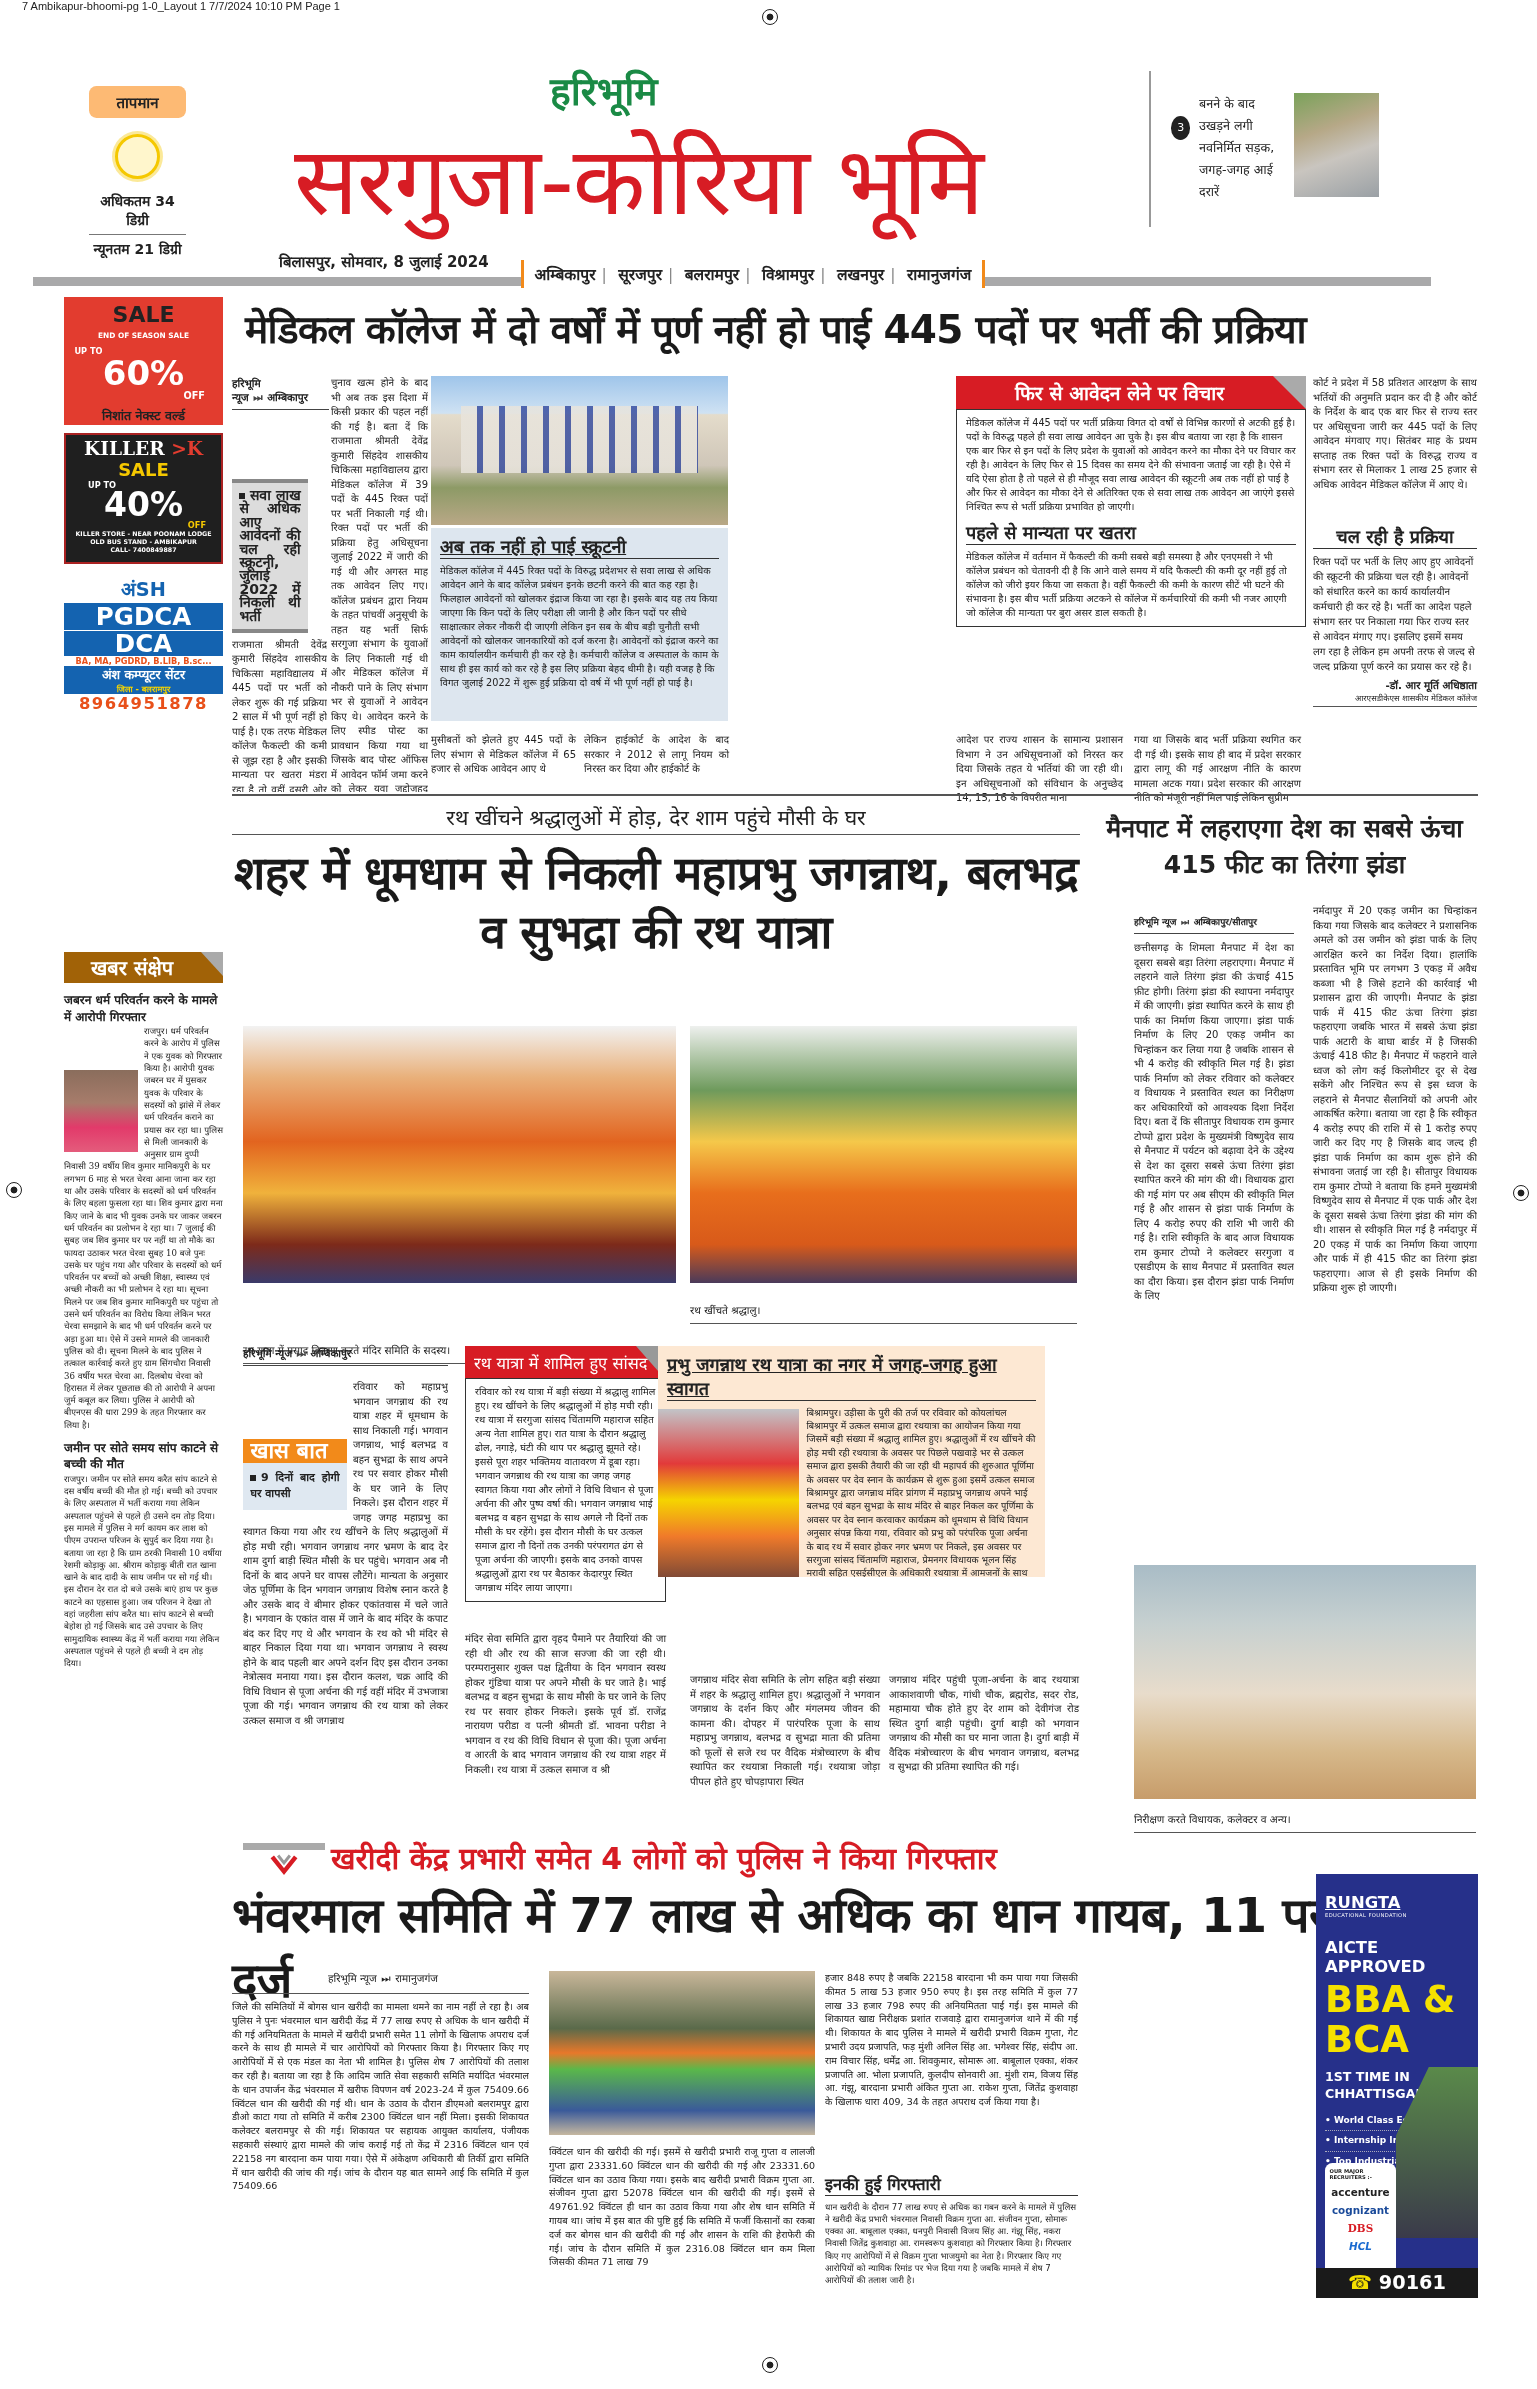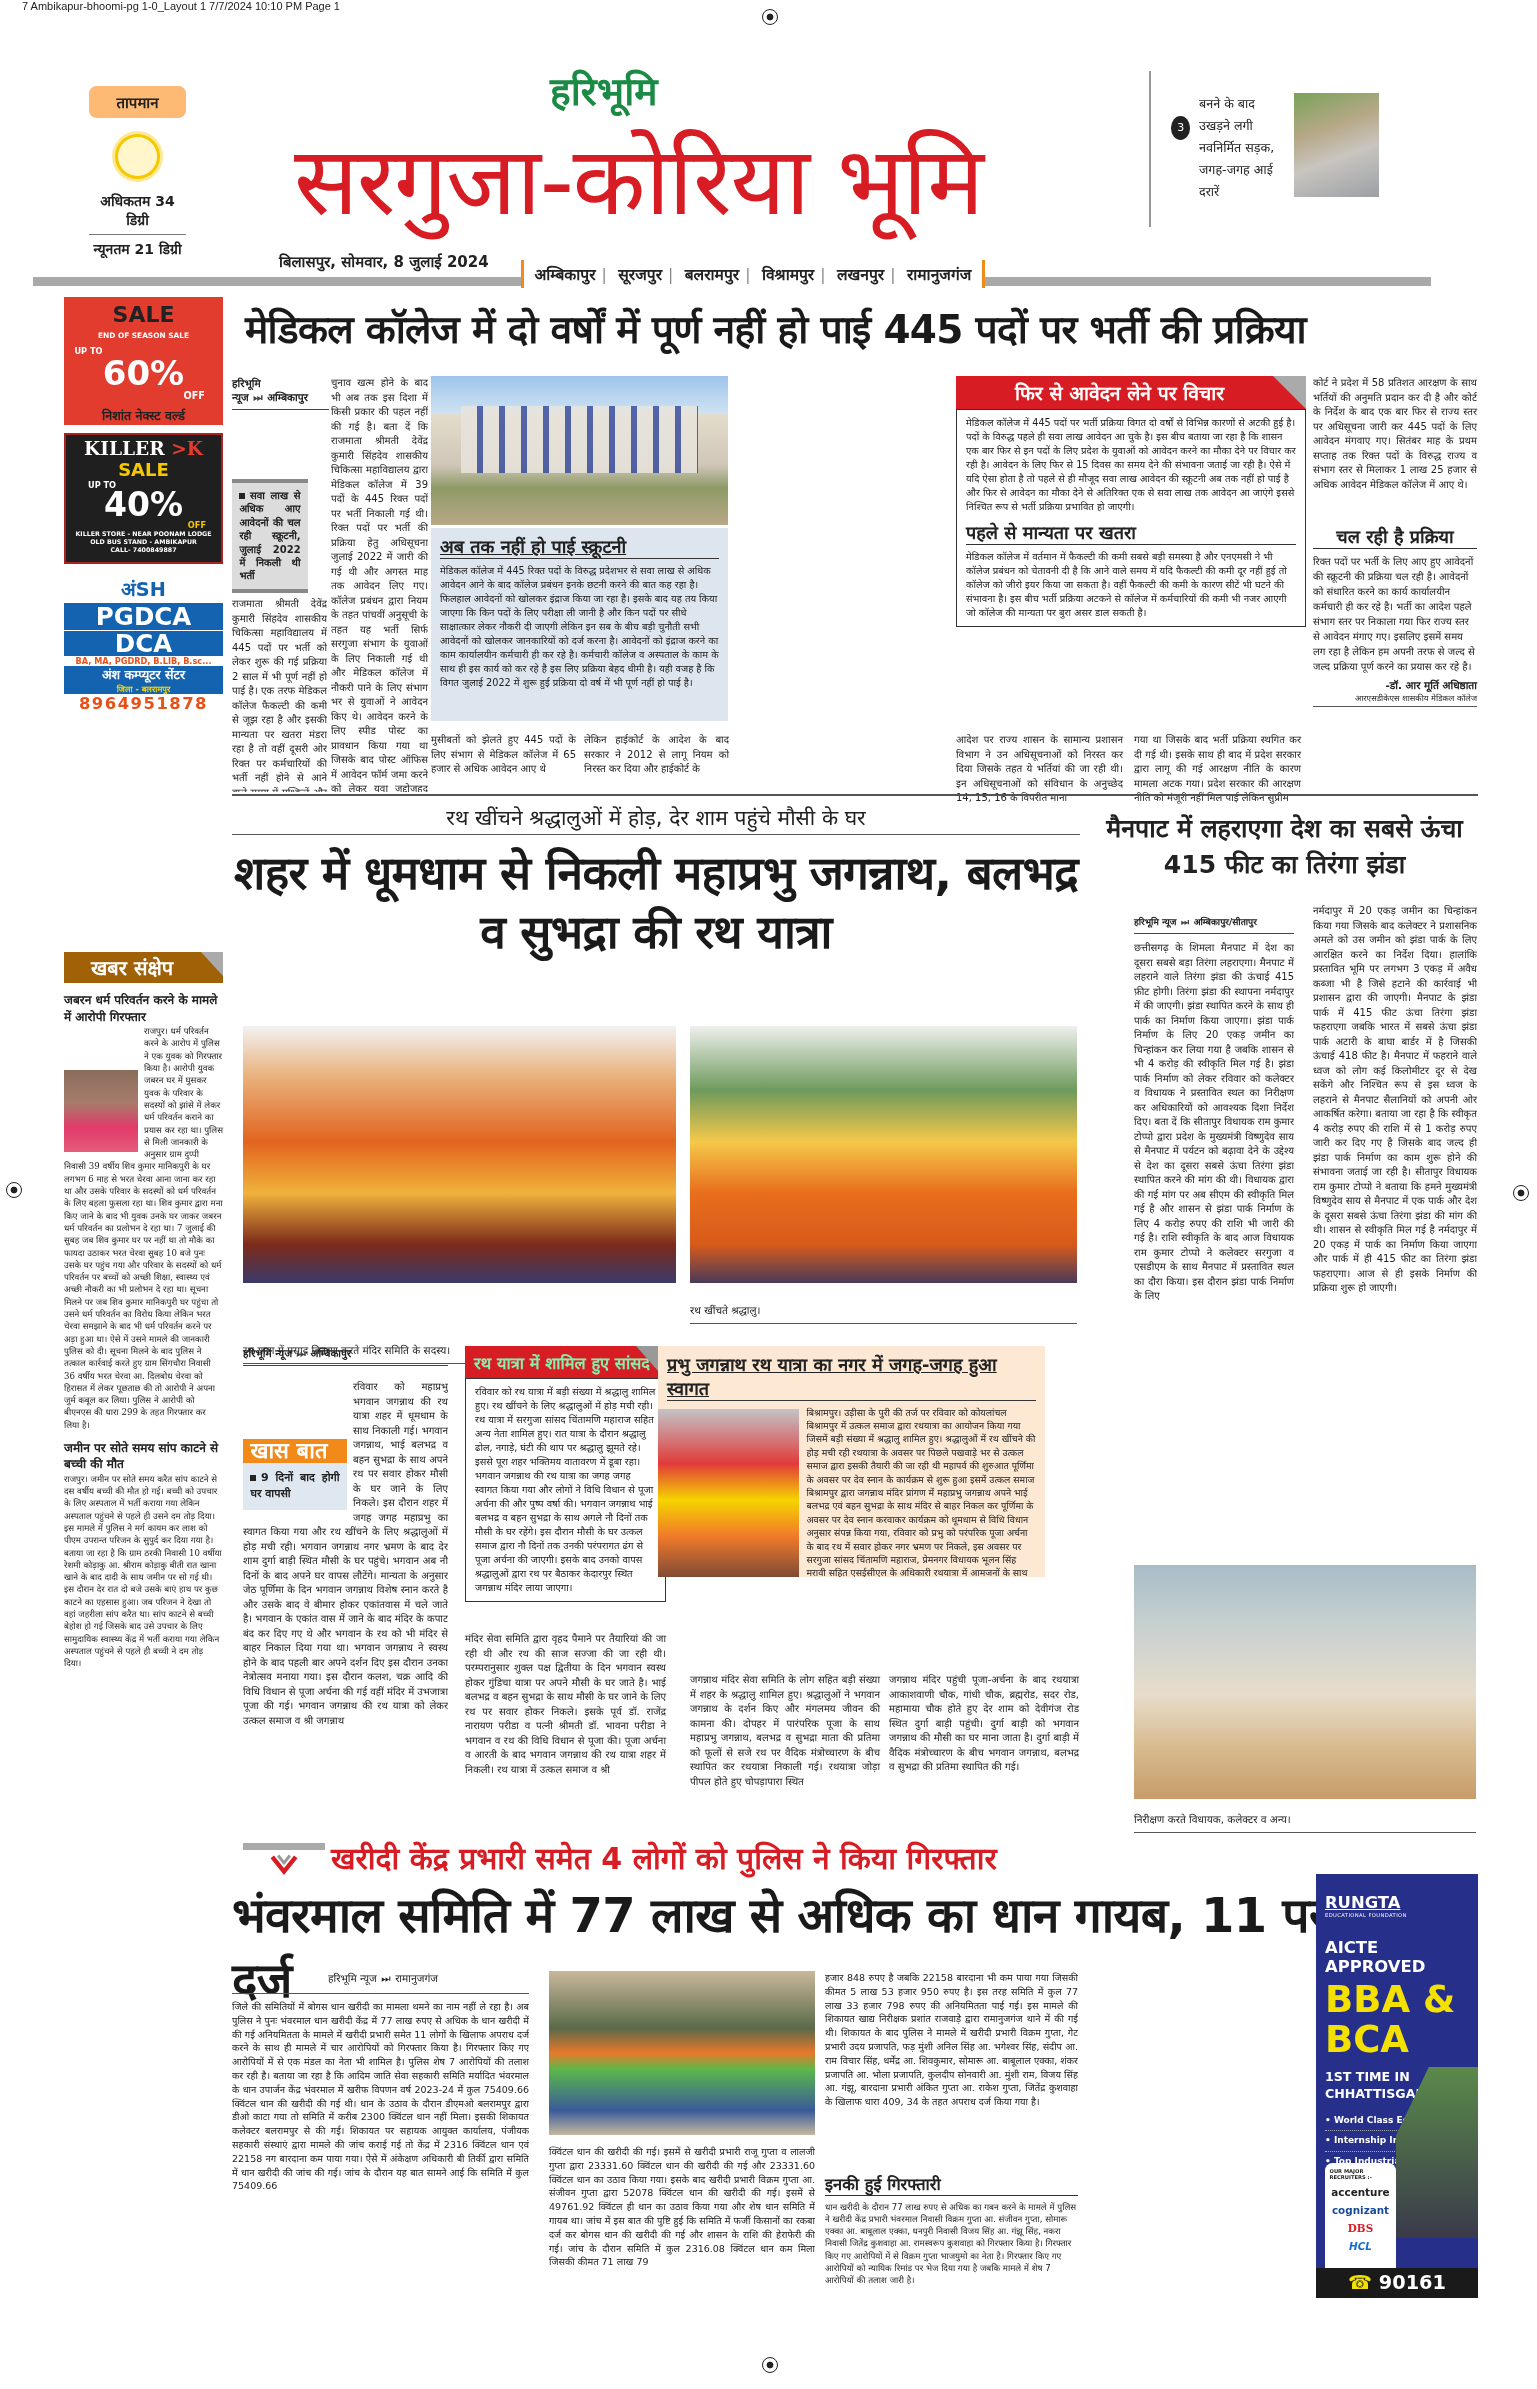--- a/index.html
+++ b/index.html
@@ -88,21 +88,21 @@
   .photo-rath1 { background: linear-gradient(180deg,#f2f2f2 0%,#e9b07a 20%,#e2641f 45%,#f0b23c 65%,#7d2a1a 85%,#3a3a6a 100%); }
   .photo-rath2 { background: linear-gradient(180deg,#eef0ee 0%,#6e9a5c 25%,#f5c84a 45%,#e86e1c 65%,#d85a1a 85%,#4a3a5a 100%); }
   .photo-rath3 { background: linear-gradient(180deg,#c2c4c8 0%,#e23a3a 30%,#f5d400 50%,#f07a2a 70%,#5a3a3a 100%); }
   .photo-inspect { background: linear-gradient(180deg,#a9bcc6 0%,#c6d0d0 25%,#e8dccb 55%,#d6b88a 80%,#c79c6a 100%); }
   .photo-arrest { background: linear-gradient(180deg,#c9b79a 0%,#5a6a4a 35%,#e8782a 50%,#5ab84a 60%,#3a5a9a 85%,#c6b8a0 100%); }
   .caption { font-size: 10.4px; padding-top: 4.5px; border-bottom: 1.5px solid #555; padding-bottom: 6px; }
 
   .khas-box { width: 149px; }
   .khas-head { background: #f28a1a; color: #fff; font-size: 22px; font-weight: bold; padding: 4.5px 7.4px; position: relative; }
   .khas-body { background: #dfe8f1; padding: 7.4px; font-size: 11px; font-weight: bold; line-height: 16.4px; }
-  .red-tab { background: #d71c24; color: #86efac; font-size: 16.4px; font-weight: bold; padding: 4.5px 9px; position: relative; }
+  .red-tab { background: #d71c24; color: #ffffff; font-size: 16.4px; font-weight: normal; padding: 4.5px 9px; position: relative; }
   .red-tab::after { content: ""; position: absolute; right: 0; top: 0; border-top: 34px solid #999; border-left: 30px solid transparent; }
   .peach-box { background: #fde8d3; padding: 6px 9px; }
   .peach-box h3 { font-size: 18px; font-weight: bold; border-bottom: 1.5px solid #333; margin-bottom: 4.5px; text-decoration: underline; }
 
   .red-sub { color: #d71c24; font-size: 30px; font-weight: bold; }
 
   
   .rungta { left: 1316px; top: 1874px; width: 162px; height: 424px; background: #26308a; color: #fff; }
   .rungta .r1 { font-size: 16.4px; font-weight: bold; padding: 19.3px 9px 0; text-decoration: underline; }
   .rungta .r1sm { font-size: 5.2px; padding-left: 9px; letter-spacing: 0.4px; }
@@ -187,21 +187,21 @@
   </div>
   <div class="brief-title">जमीन पर सोते समय सांप काटने से बच्ची की मौत</div>
   <div class="brief-body">राजपुर। जमीन पर सोते समय करैत सांप काटने से दस वर्षीय बच्ची की मौत हो गई। बच्ची को उपचार के लिए अस्पताल में भर्ती कराया गया लेकिन अस्पताल पहुंचने से पहले ही उसने दम तोड़ दिया। इस मामले में पुलिस ने मर्ग कायम कर लाश को पीएम उपरान्त परिजन के सुपुर्द कर दिया गया है। बताया जा रहा है कि ग्राम ठरकी निवासी 10 वर्षीया रेशमी कोड़ाकु आ. श्रीराम कोड़ाकु बीती रात खाना खाने के बाद दादी के साथ जमीन पर सो गई थी। इस दौरान देर रात दो बजे उसके बाएं हाथ पर कुछ काटने का एहसास हुआ। जब परिजन ने देखा तो वहां जहरीला सांप करैत था। सांप काटने से बच्ची बेहोश हो गई जिसके बाद उसे उपचार के लिए सामुदायिक स्वास्थ्य केंद्र में भर्ती कराया गया लेकिन अस्पताल पहुंचने से पहले ही बच्ची ने दम तोड़ दिया।</div>
 </div>
 
 <div class="abs headline-xl" style="left:245px;top:301px;">मेडिकल कॉलेज में दो वर्षों में पूर्ण नहीं हो पाई 445 पदों पर भर्ती की प्रक्रिया</div>
 <div class="abs" style="left:232px;top:376px;width:97px;">
   <div class="byline"><span>हरिभूमि न्यूज</span><span class="arrow">⏭</span><span>अम्बिकापुर</span></div>
 </div>
 <div class="abs col-text" style="left:232px;top:405px;width:95px;height:387px;overflow:hidden;">
-  <div class="pull-box" style="float:left;width:76px;margin:74px 4.5px 4.5px 0;font-size:10px;line-height:13.4px;"><span class="sq"></span><span>सवा लाख से अधिक आए आवेदनों की चल रही स्क्रूटनी, जुलाई 2022 में निकली थी भर्ती</span></div>
+  <div class="pull-box" style="float:left;width:76px;margin:74px 4.5px 4.5px 0;font-size:14px;line-height:13.4px;"><span class="sq"></span><span>सवा लाख से अधिक आए आवेदनों की चल रही स्क्रूटनी, जुलाई 2022 में निकली थी भर्ती</span></div>
   <span>राजमाता श्रीमती देवेंद्र कुमारी सिंहदेव शासकीय चिकित्सा महाविद्यालय में 445 पदों पर भर्ती को लेकर शुरू की गई प्रक्रिया 2 साल में भी पूर्ण नहीं हो पाई है। एक तरफ मेडिकल कॉलेज फैकल्टी की कमी से जूझ रहा है और इसकी मान्यता पर खतरा मंडरा रहा है तो वहीं दूसरी ओर रिक्त पर कर्मचारियों की भर्ती नहीं होने से आने वाले समय में मुश्किलें और भी बढ़ सकती है। इसके साथ ही मेडिकल कॉलेज में नौकरी करने की लालसा में फार्म भरने वाले युवाओं के सब्र का बांध भी अब टूटने लगा है। हैरानी की बात तो यह है कि</span>
 </div>
 <div class="abs col-text" style="left:331px;top:376px;width:97px;height:416px;overflow:hidden;">चुनाव खत्म होने के बाद भी अब तक इस दिशा में किसी प्रकार की पहल नहीं की गई है। बता दें कि राजमाता श्रीमती देवेंद्र कुमारी सिंहदेव शासकीय चिकित्सा महाविद्यालय द्वारा मेडिकल कॉलेज में 39 पदों के 445 रिक्त पदों पर भर्ती निकाली गई थी। रिक्त पदों पर भर्ती की प्रक्रिया हेतु अधिसूचना जुलाई 2022 में जारी की गई थी और अगस्त माह तक आवेदन लिए गए। कॉलेज प्रबंधन द्वारा नियम के तहत पांचवीं अनुसूची के तहत यह भर्ती सिर्फ सरगुजा संभाग के युवाओं के लिए निकाली गई थी और मेडिकल कॉलेज में नौकरी पाने के लिए संभाग भर से युवाओं ने आवेदन किए थे। आवेदन करने के लिए स्पीड पोस्ट का प्रावधान किया गया था जिसके बाद पोस्ट ऑफिस में आवेदन फॉर्म जमा करने को लेकर युवा जद्दोजहद करते नजर आए थे। इस दौरान विवाद की स्थिति भी निर्मित हुई। सारी</div>
 <div class="abs photo-college" style="left:431px;top:376px;width:297px;height:149px;"></div>
 <div class="abs info-box" style="left:431px;top:528px;width:297px;height:193px;overflow:hidden;">
   <h3>अब तक नहीं हो पाई स्क्रूटनी</h3>
   <p>मेडिकल कॉलेज में 445 रिक्त पदों के विरुद्ध प्रदेशभर से सवा लाख से अधिक आवेदन आने के बाद कॉलेज प्रबंधन इनके छटनी करने की बात कह रहा है। फिलहाल आवेदनों को खोलकर इंद्राज किया जा रहा है। इसके बाद यह तय किया जाएगा कि किन पदों के लिए परीक्षा ली जानी है और किन पदों पर सीधे साक्षात्कार लेकर नौकरी दी जाएगी लेकिन इन सब के बीच बड़ी चुनौती सभी आवेदनों को खोलकर जानकारियों को दर्ज करना है। आवेदनों को इंद्राज करने का काम कार्यालयीन कर्मचारी ही कर रहे है। कर्मचारी कॉलेज व अस्पताल के काम के साथ ही इस कार्य को कर रहे है इस लिए प्रक्रिया बेहद धीमी है। यही वजह है कि विगत जुलाई 2022 में शुरू हुई प्रक्रिया दो वर्ष में भी पूर्ण नहीं हो पाई है।</p>
 </div>
 <div class="abs col-text" style="left:431px;top:733px;width:145px;">मुसीबतों को झेलते हुए 445 पदों के लिए संभाग से मेडिकल कॉलेज में 65 हजार से अधिक आवेदन आए थे</div>
 <div class="abs col-text" style="left:584px;top:733px;width:145px;">लेकिन हाईकोर्ट के आदेश के बाद सरकार ने 2012 से लागू नियम को निरस्त कर दिया और हाईकोर्ट के</div>

